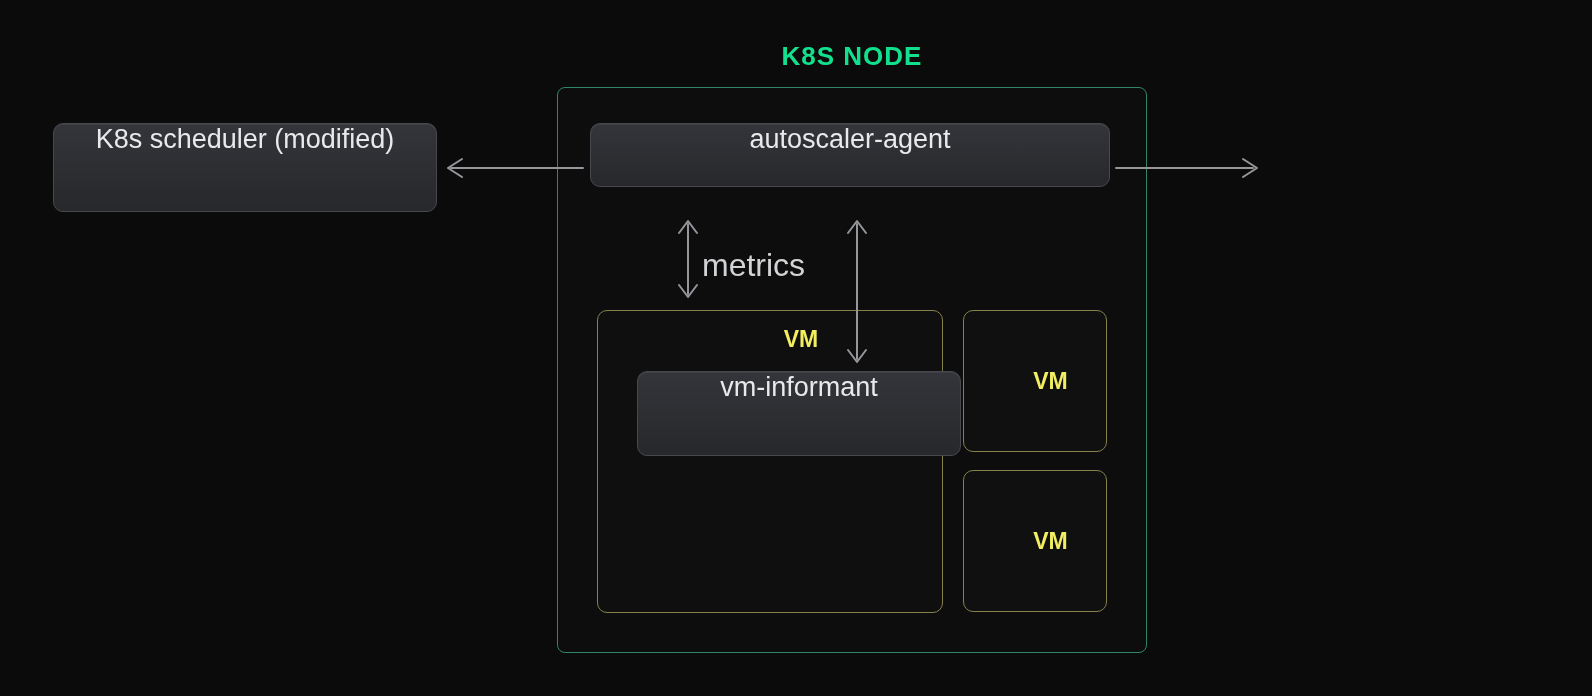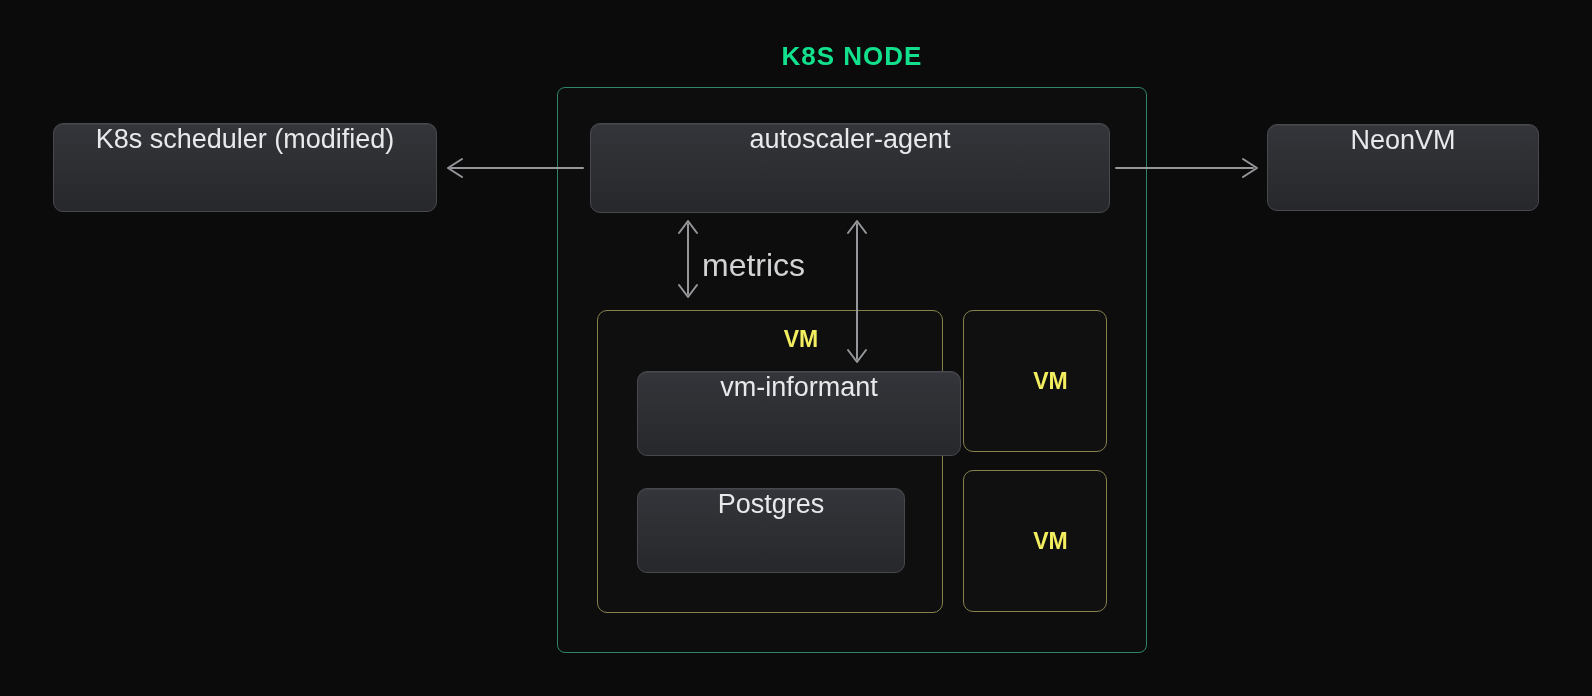--- a/index.html
+++ b/index.html
@@ -31,21 +31,21 @@
   }
   .gbox{
     position:absolute;
     background:linear-gradient(180deg,#33353a 0%,#26282b 100%);
     border:1px solid #47494e;border-radius:10px;
     box-shadow:inset 0 1px 0 rgba(255,255,255,0.06);
     display:flex;align-items:flex-start;justify-content:center;
     color:var(--box-text);font-size:27px;white-space:nowrap;z-index:2;
   }
   .box-scheduler{left:53px;top:123px;width:384px;height:89px;}
-  .box-autoscaler{left:590px;top:123px;width:520px;height:90px;}
+  .box-autoscaler{left:590px;top:123px;width:520px;height:64px;}
   .box-neonvm{left:1267px;top:124px;width:272px;height:87px;}
   .box-vm-informant{left:637px;top:371px;width:324px;height:85px;}
   .box-postgres{left:637px;top:488px;width:268px;height:85px;}
   .vmbox{
     position:absolute;border:1.5px solid var(--vm-border);border-radius:10px;
     z-index:2;
   }
   .vm-main{left:597px;top:310px;width:346px;height:303px;background:#0f0f10;}
   .vm-main .vm-label{
     position:absolute;left:50%;top:15px;transform:translateX(-50%);
@@ -83,35 +83,29 @@
   <div class="k8s-container"></div>
 
   <div class="gbox box-scheduler">
     <span>K8s scheduler (modified)</span>
   </div>
 
   <div class="gbox box-autoscaler">
     <span>autoscaler-agent</span>
   </div>
 
-  <div class="gbox box-neonvm">
-    <span>NeonVM</span>
-  </div>
 
   <div class="vmbox vm-main">
     <span class="vm-label">VM</span>
   </div>
 
   <div class="gbox box-vm-informant">
     <span>vm-informant</span>
   </div>
 
-  <div class="gbox box-postgres">
-    <span>Postgres</span>
-  </div>
 
   <div class="vmbox vm-small vm-small-top">
     <span class="vm-label">VM</span>
   </div>
 
   <div class="vmbox vm-small vm-small-bottom">
     <span class="vm-label">VM</span>
   </div>
 
   <div class="edge-label label-metrics">metrics</div>

